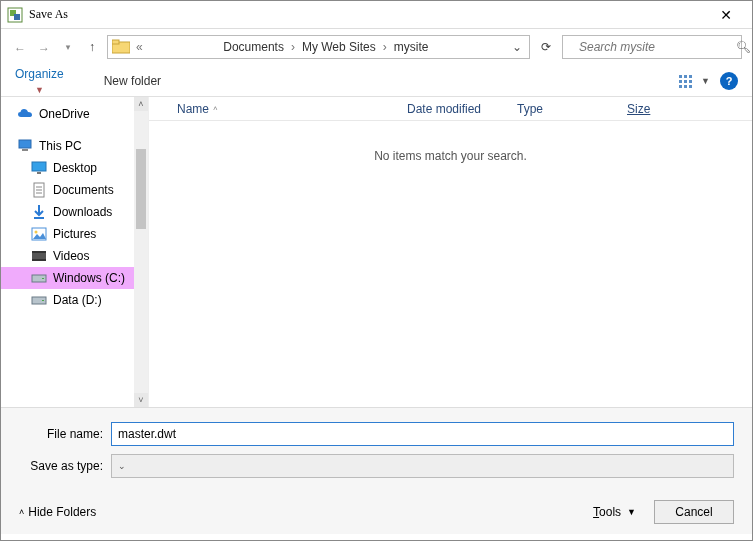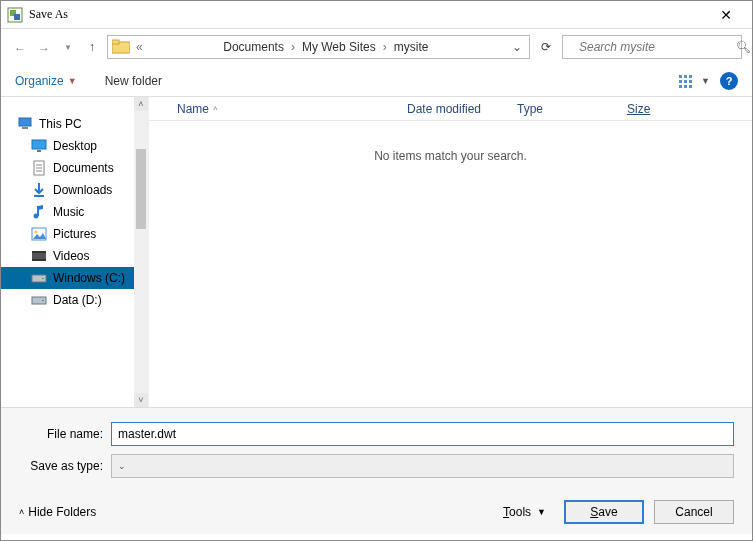--- a/index.html
+++ b/index.html
@@ -18,33 +18,33 @@
 .breadcrumb { display: flex; align-items: center; gap: 2px; flex: 1; justify-content: center; color: #333; }
 .breadcrumb .sep { color: #777; padding: 0 2px; }
 .breadcrumb .crumb { padding: 1px 3px; }
 .addrbox .dd { color: #555; padding: 0 3px; }
 .refresh { width: 20px; text-align: center; color: #444; }
 .searchbox { width: 180px; border: 1px solid #bbb; height: 24px; display: flex; align-items: center; padding: 0 16px; color: #777; }
 .searchbox input { border: none; outline: none; flex: 1; font-style: italic; color: #777; font-size: 12px; }
 .searchbox .sicon { color: #555; }
 
 .toolbar { display: flex; align-items: center; height: 32px; padding: 0 14px; border-bottom: 1px solid #e0e0e0; }
-.toolbar .organize { color: #156db6; display: flex; align-items: center; gap: 4px; margin-right: 28px; }
+.toolbar .organize { color: #156db6; display: flex; align-items: center; gap: 4px; margin-right: 40px; flex-direction: column; }
 .toolbar .orgcaret { color: #a55; font-size: 9px; }
 .toolbar .newfolder { color: #333; }
 .toolbar .right { margin-left: auto; display: flex; align-items: center; gap: 10px; }
 .viewicon { display: flex; align-items: center; gap: 2px; color: #5a8fc8; }
 .helpicon { width: 18px; height: 18px; border-radius: 50%; background: #0a65c2; color: #fff; font-weight: bold; display: flex; align-items: center; justify-content: center; font-size: 11px; }
 
 .mainarea { display: flex; height: 310px; }
 .navpane { width: 148px; border-right: 1px solid #eee; position: relative; overflow: hidden; }
 .navinner { padding: 6px 0; }
 .navitem { display: flex; align-items: center; gap: 6px; padding: 3px 6px 3px 16px; height: 22px; white-space: nowrap; }
 .navitem.indent { padding-left: 30px; text-align: right; }
-.navitem.selected { background: #0369a1; }
+.navitem.selected { background: #f0abfc; }
 .navitem .nicon { width: 16px; height: 14px; display: inline-flex; align-items: center; justify-content: center; }
 .vscroll { position: absolute; right: 0; top: 0; bottom: 0; width: 14px; background: #f0f0f0; display: flex; flex-direction: column; }
 .vscroll .arrow { height: 14px; display: flex; align-items: center; justify-content: center; color: #666; font-size: 9px; background: #e8e8e8; }
 .vscroll .track { flex: 1; position: relative; }
 .vscroll .thumb { position: absolute; left: 2px; right: 2px; top: 38px; height: 80px; background: #c4c4c4; }
 
 .listpane { flex: 1; display: flex; flex-direction: column; }
 .colheaders { display: flex; border-bottom: 1px solid #e8e8e8; height: 24px; align-items: center; color: #2a4a7a; padding-left: 20px; }
 .colh { padding: 0 8px; display: flex; align-items: center; gap: 4px; }
 .colh.name { width: 230px; }
@@ -136,20 +136,28 @@
         </svg>
       <span style="font-size:9px;color:#555;">▼</span>
     </span>
     <span class="helpicon">?</span>
   </div>
 </div>
 
 <div class="mainarea">
   <div class="navpane">
     <div class="navinner" id="navinner">
+        <div class="navitem">
+          <span class="nicon">
+            <svg width="16" height="12" viewBox="0 0 16 12">
+              <path d="M4 9 Q1 9 1 6 Q1 4 3.5 4 Q4 1 7 1 Q10 1 11 4 Q15 4 15 7 Q15 9 12 9 Z" fill="#2a7ad4"></path>
+            </svg>
+          </span>
+          <span>OneDrive</span>
+        </div>
         <div style="height: 10px;"></div>
         <div class="navitem">
           <span class="nicon">
             <svg width="16" height="14" viewBox="0 0 16 14">
               <rect x="2" y="1" width="12" height="8" fill="#3a8dde" stroke="#2a6ab0"></rect>
               <rect x="5" y="10" width="6" height="2" fill="#888"></rect>
             </svg>
           </span>
           <span>This PC</span>
         </div>
@@ -174,30 +182,20 @@
           <span>Documents</span>
         </div>
         <div class="navitem indent">
           <span class="nicon">
             <svg width="14" height="16" viewBox="0 0 14 16">
               <path d="M7 1 L7 10 M3 7 L7 11 L11 7" stroke="#2a7ad4" stroke-width="2" fill="none"></path>
               <line x1="2" y1="14" x2="12" y2="14" stroke="#2a7ad4" stroke-width="2"></line>
             </svg>
           </span>
           <span>Downloads</span>
-        </div>
-        <div class="navitem indent">
-          <span class="nicon">
-            <svg width="14" height="16" viewBox="0 0 14 16">
-              <path d="M6 2 L6 12" stroke="#2a7ad4" stroke-width="2"></path>
-              <circle cx="4" cy="12" r="2.5" fill="#2a7ad4"></circle>
-              <path d="M6 2 L11 1 L11 5 L6 6" fill="#2a7ad4"></path>
-            </svg>
-          </span>
-          <span>Music</span>
         </div>
         <div class="navitem indent">
           <span class="nicon">
             <svg width="16" height="14" viewBox="0 0 16 14">
               <rect x="1" y="1" width="14" height="12" fill="#fff" stroke="#4a90d9"></rect>
               <circle cx="5" cy="5" r="1.5" fill="#f3c94a"></circle>
               <path d="M2 12 L6 7 L9 10 L12 6 L15 12 Z" fill="#4a90d9"></path>
             </svg>
           </span>
           <span>Pictures</span>
@@ -267,20 +265,17 @@
   <div class="footer">
     <span class="hidefolders">
       <span class="caret">˄</span>
       <span>Hide Folders</span>
     </span>
     <span class="spacer"></span>
     <span class="tools">
       <span class="underline-first">Tools</span>
       <span class="dd3">▼</span>
     </span>
-    <div class="btn save">
-        <span class="underline-first">Save</span>
-      </div>
     <div class="btn">
         <span>Cancel</span>
       </div>
   </div>
 </div>
 
 </body></html>

